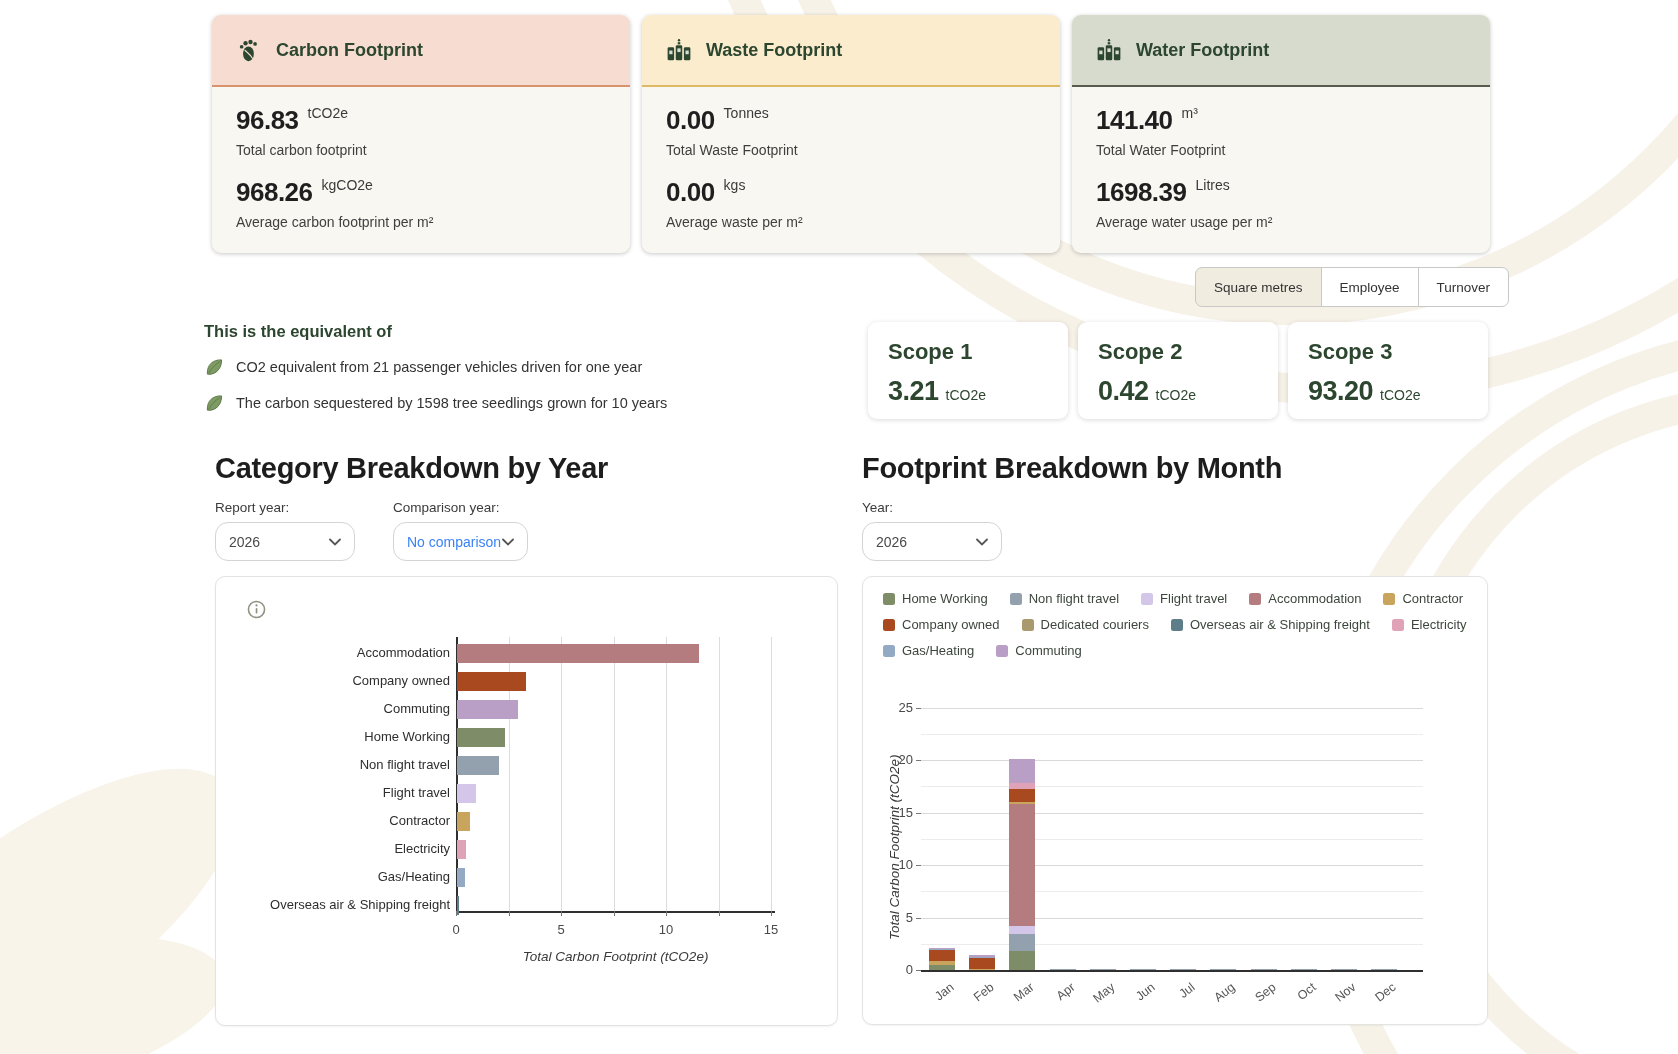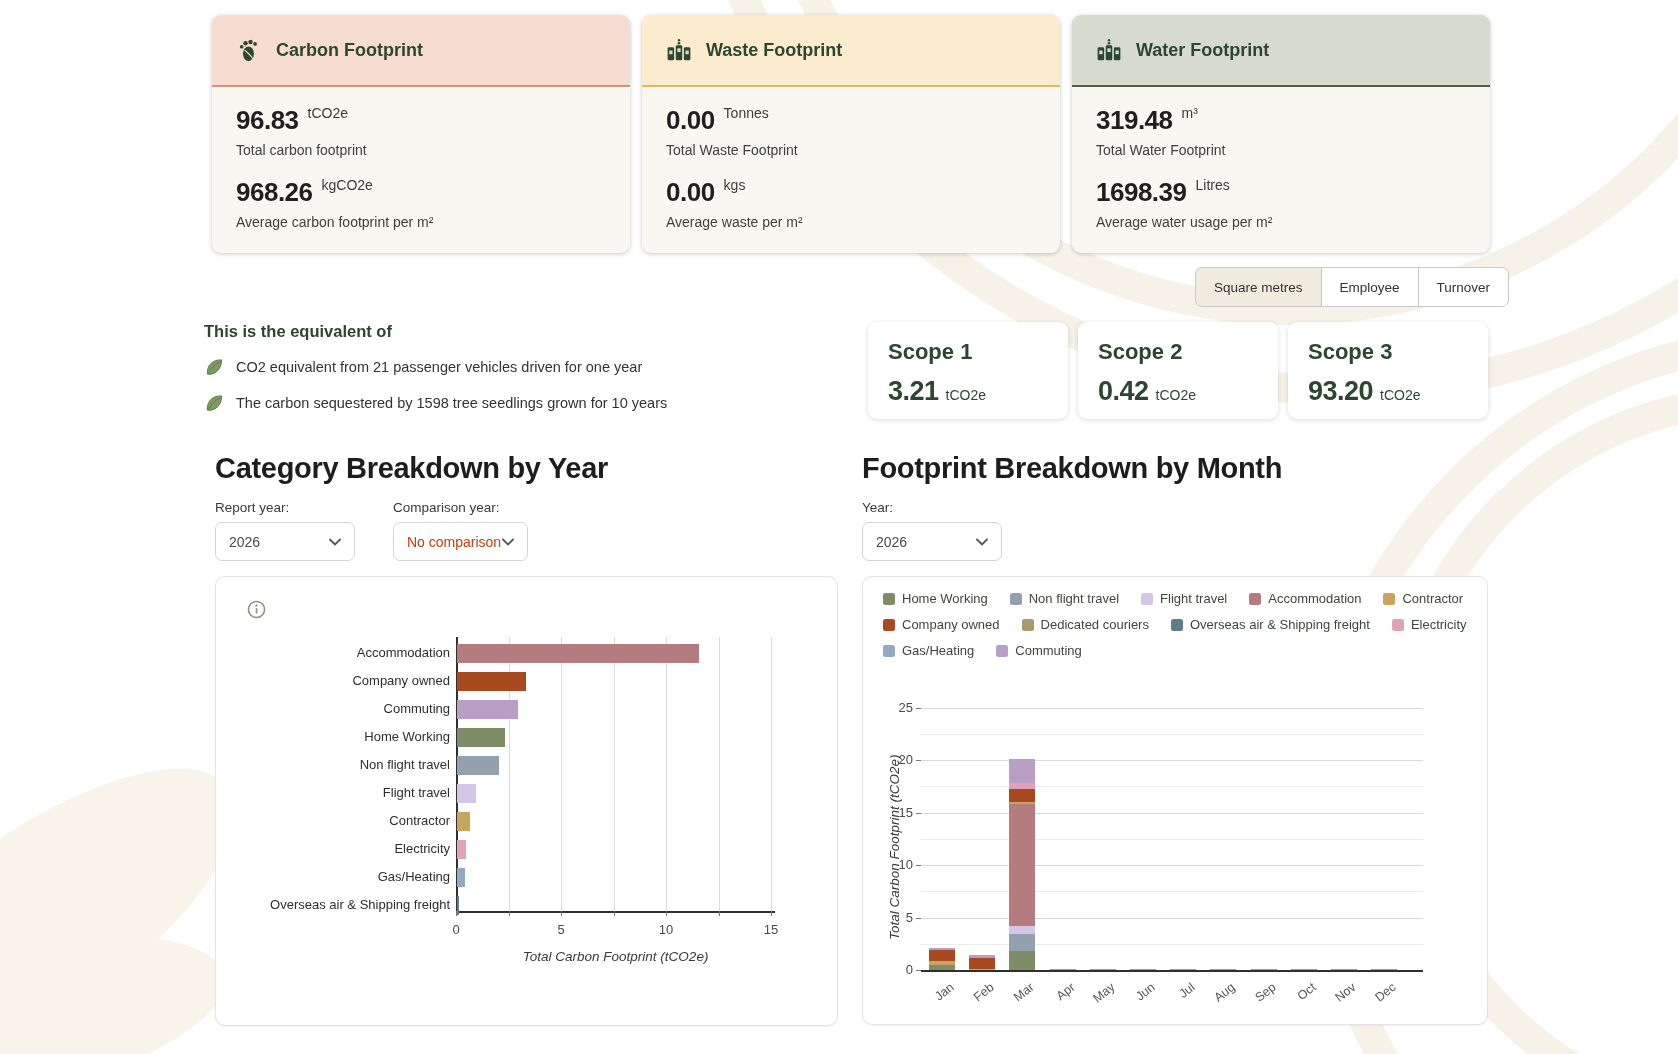--- a/index.html
+++ b/index.html
@@ -48,24 +48,24 @@
   .scope-val { font-size:27px; font-weight:800; color:#2c462f; letter-spacing:-.5px; }
   .scope-unit { font-size:14px; color:#2c462f; }
 
   
   .sec-title { font-size:29px; font-weight:bold; color:#1d1d1d; letter-spacing:-.3px; }
   .sec-title-left { left:215px; top:452px; }
   .sec-title-right { left:862px; top:452px; }
   .controls-left { left:215px; top:500px; display:flex; gap:38px; }
   .controls-right { left:862px; top:500px; }
   .ctl-label { font-size:13.5px; color:#3b3b3b; margin-bottom:7px; }
-  .select { height:39px; background:#fff; border:1px solid #d4d4d4; border-radius:7px;
+  .select { height:39px; background:#fff; border:1px solid #d4d4d4; border-radius:13px;
             display:flex; align-items:center; justify-content:space-between;
             padding:0 13px; font-size:14px; color:#4a4a4a; cursor:pointer; }
-  .select.muted { color:#c2410c; }
+  .select.muted { color:#3b82f6; }
   .select svg { width:12px; height:8px; }
   .w140 { width:140px; } .w135 { width:135px; }
 
   
   .chart-card { background:#fff; border:1px solid #e3e3e1; border-radius:10px;
                 box-shadow:0 1px 2px rgba(0,0,0,.05); position:absolute; }
   .card-left  { left:215px; top:576px; width:623px; height:450px; }
   .card-right { left:862px; top:576px; width:626px; height:449px; }
   .info-btn { position:absolute; left:30px; top:22px; width:21px; height:21px; cursor:pointer; }
 
@@ -189,21 +189,21 @@
               <rect x="3" y="12.5" width="3" height="3.4" fill="#f9f7f1" opacity=".85"></rect>
               <rect x="10.5" y="10.5" width="3" height="3.4" fill="#f9f7f1" opacity=".85"></rect>
               <rect x="18" y="12.5" width="3" height="3.4" fill="#f9f7f1" opacity=".85"></rect>
             </svg>
           </span>
           <div class="sum-title">Water Footprint</div>
         </div>
         <div class="sum-body">
           <div class="metric">
             <div class="metric-row">
-              <div class="metric-val">319.48</div>
+              <div class="metric-val">141.40</div>
               <div class="metric-unit">m³</div>
             </div>
             <div class="metric-label">Total Water Footprint</div>
           </div>
           <div class="metric">
             <div class="metric-row">
               <div class="metric-val">1698.39</div>
               <div class="metric-unit">Litres</div>
             </div>
             <div class="metric-label">Average water usage per m²</div>

